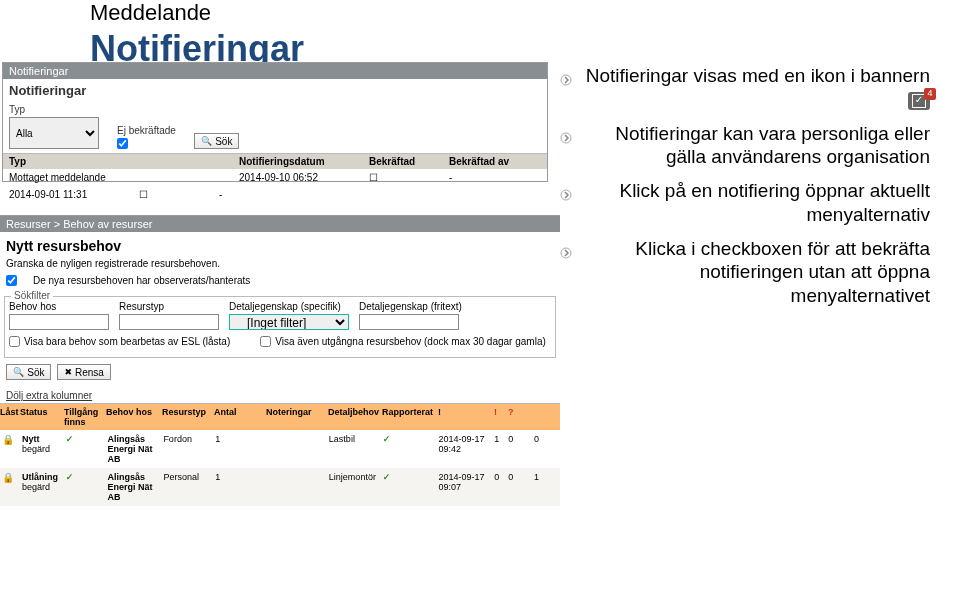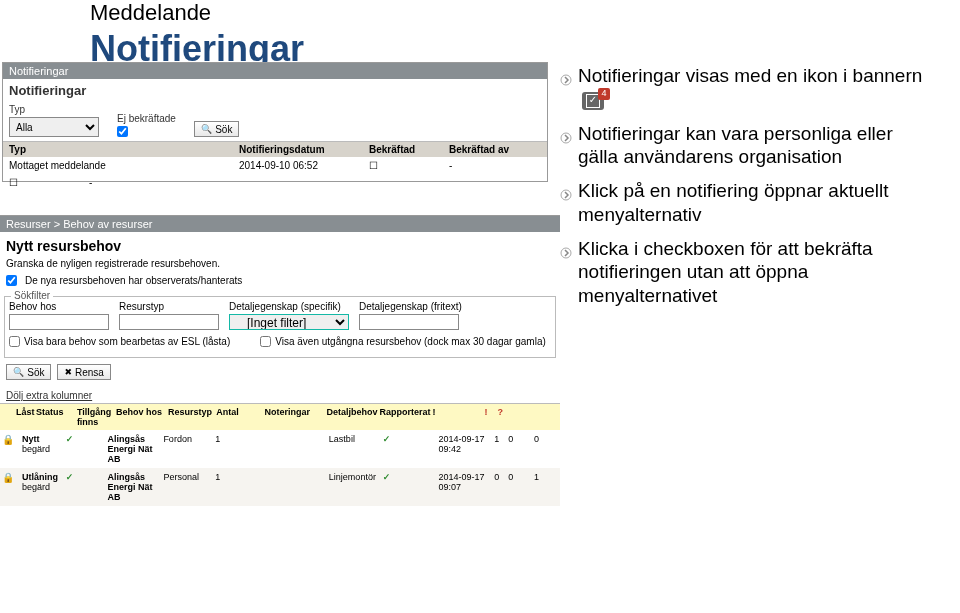--- a/index.html
+++ b/index.html
@@ -31,21 +31,21 @@
   .bullet {
     display: flex;
     align-items: flex-start;
     margin-bottom: 10px;
     line-height: 1.25;
   }
   .bullet-icon {
     flex: 0 0 18px;
     margin-top: 4px;
   }
-  .bullet-text { flex: 1; }
+  .bullet-text { flex: 1; text-align: right; }
   .banner-icon {
     display: inline-flex;
     align-items: center;
     vertical-align: middle;
     background: #666;
     padding: 2px 4px;
     border-radius: 3px;
     margin-left: 4px;
     position: relative;
   }
@@ -88,21 +88,21 @@
     padding: 2px 6px;
   }
   .p-sub {
     background: #fff; color: #333; font-size: 13px; font-weight: bold; padding: 4px 6px 2px;
   }
   .p-filters {
     display: flex; gap: 18px; padding: 4px 6px; align-items: flex-end;
   }
   .fcol { display: flex; flex-direction: column; font-size: 10px; color: #333; }
   .fcol label { margin-bottom: 2px; }
-  .fsel { width: 90px; height: 20px; border: 1px solid #888; font-size:10px; padding-left:2px;}
+  .fsel { width: 90px; height: 32px; border: 1px solid #888; font-size:10px; padding-left:2px;}
   .chk { width: 11px; height: 11px; }
   .btn {
     display: inline-flex; align-items:center;
     border: 1px solid #888; background: linear-gradient(#fff,#e8e8e8);
     font-size: 10px; padding: 1px 6px; height: 16px;
     cursor: pointer;
   }
   .btn-icon { margin-right: 3px; font-size: 9px; }
 
   
@@ -119,34 +119,34 @@
   }
   .tcol-a { width: 230px; }
   .tcol-b { width: 130px; }
   .tcol-c { width: 80px; }
   .tcol-d { flex: 1; }
 
   
   .subhdr2 { background: #888e92; color:#fff; font-size:11px; padding:2px 6px; }
   .panel-bottom h3 { font-size: 14px; font-weight: bold; padding: 6px 6px 4px; }
   .panel-bottom .intro { font-size:10px; padding: 0 6px 6px; }
-  .chkrow { display:flex; align-items:center; padding: 0 6px 8px; gap:8px; font-size:10px; }
+  .chkrow { display:flex; align-items:center; padding: 0 6px 8px; gap:16px; font-size:10px; }
   .filterbox { border: 1px solid #bbb; margin: 2px 4px 6px; padding: 4px; position:relative; }
   .filterbox-legend { position:absolute; top:-7px; left:6px; background:#fff; padding:0 3px; font-size:10px; color:#555;}
   .filterrow { display:flex; gap:10px; margin-bottom:6px; }
   .filtercol { display:flex; flex-direction:column; font-size:10px; }
   .filtercol label { margin-bottom:2px; }
   .txt { height:16px; border:1px solid #888; font-size:10px; width:100px; padding:0 2px;}
   .sel { height:16px; border:1px solid #14b8a6; font-size:12px; width:120px; padding:0 13px;}
   .chkline { display:flex; align-items:center; gap:4px; font-size:10px; }
 
   
   .resh {
-    display:flex; background:#fef9c3; font-size:9px; font-weight:bold;
-    padding:3px 16px; gap:2px; border-top:1px solid #bbb;
+    display:flex; background:#fdba74; font-size:9px; font-weight:bold;
+    padding:3px 0; gap:2px; border-top:1px solid #bbb;
   }
   .rrow { display:flex; font-size:9px; padding:4px 2px; gap:2px; }
   .rrow.alt { background:#f6f4f0; }
   .rc0{width:18px;} .rc1{width:42px;} .rc2{width:40px;} .rc3{width:54px;} .rc4{width:50px;} .rc5{width:50px;} .rc6{width:28px;} .rc7{width:52px;margin-left:32px;} .rc8{width:54px;} .rc9{width:54px;} .rc10{width:12px;} .rc11{width:24px;} .rc12{width:24px;}
   .green { color:#2e8b2e; font-weight:bold; }
   .lock { color:#888; font-size:10px; }
   .link-like { color:#333; text-decoration:underline; font-size:10px; padding: 2px 6px; display:inline-block;}
   .red-icon { color:#c0392b; }
 </style>
 </head>
@@ -227,20 +227,21 @@
     <div class="tcol-c">Bekräftad</div>
     <div class="tcol-d">Bekräftad av</div>
   </div>
   <div class="tbl-row">
     <div class="tcol-a">Mottaget meddelande</div>
     <div class="tcol-b">2014-09-10 06:52</div>
     <div class="tcol-c">☐</div>
     <div class="tcol-d">-</div>
   </div>
   <div class="tbl-row">
+    <div class="tcol-b">2014-09-01 11:31</div>
     <div class="tcol-c">☐</div>
     <div class="tcol-d">-</div>
   </div>
 </div>
 
 <div class="panel panel-bottom">
   <div class="subhdr2">Resurser &gt; Behov av resurser</div>
   <h3>Nytt resursbehov</h3>
   <div class="intro">Granska de nyligen registrerade resursbehoven.</div>
   <div class="chkrow">

